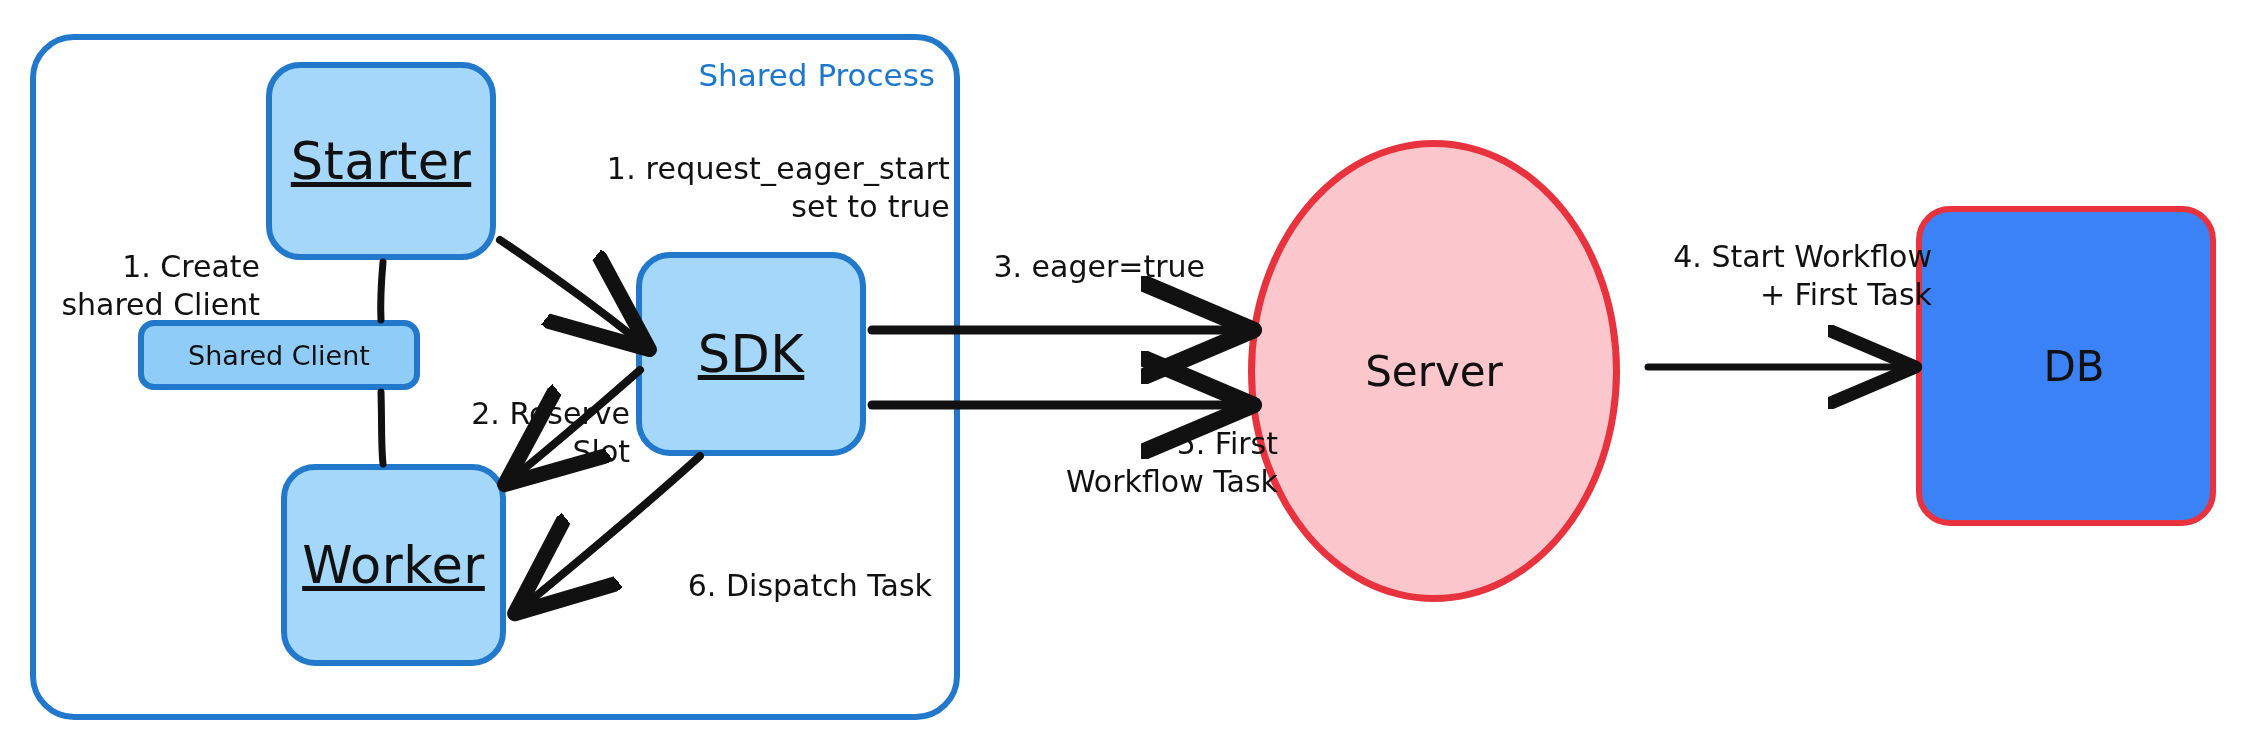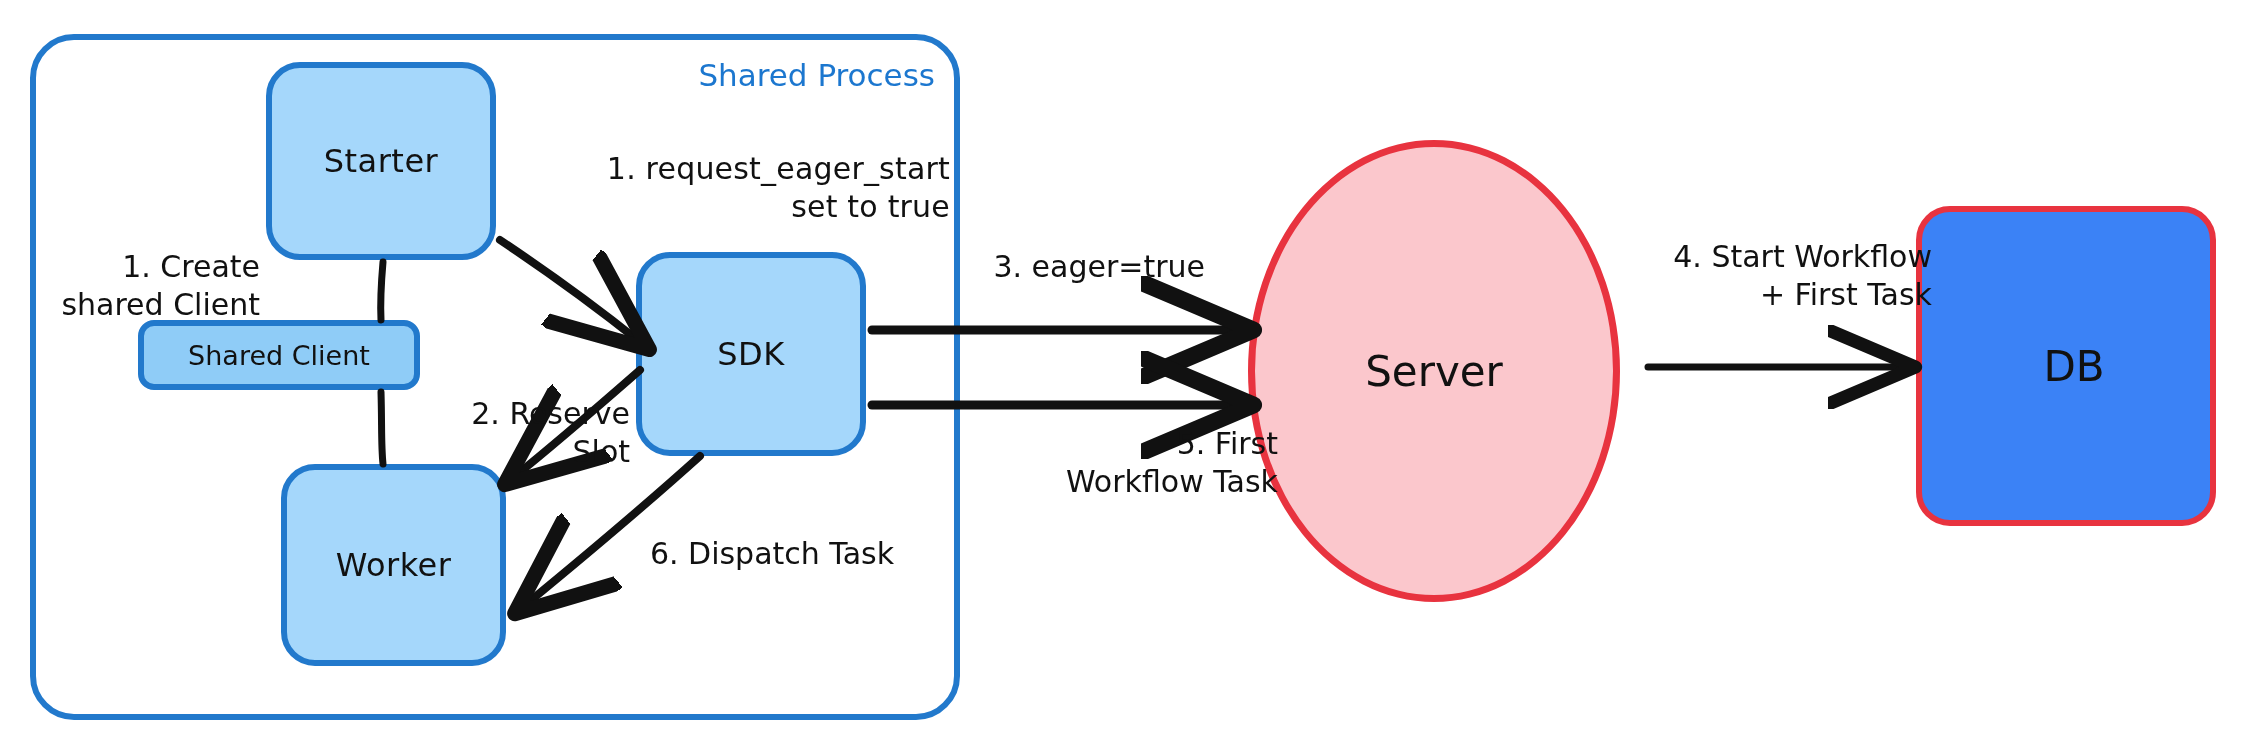--- a/index.html
+++ b/index.html
@@ -6,21 +6,21 @@
   body{width:2248px;height:754px;overflow:hidden;
        font-family:"DejaVu Sans", sans-serif;}
   #stage{position:relative;width:2248px;height:754px;background:#fff;}
 
   .node{position:absolute;box-sizing:border-box;display:flex;
         align-items:center;justify-content:center;text-align:center;}
   .node span{display:block;}
 
   
   .blue-box{background:#A5D7FB;border:6px solid #2279CC;border-radius:34px;}
-  .blue-box span{color:#111;font-size:32px;letter-spacing:.5px;}
+  .blue-box span{color:#111;font-size:51px;letter-spacing:.5px;text-decoration:underline;}
 
   .small-box{background:#8FCCF7;border:6px solid #2279CC;border-radius:16px;}
   .small-box span{color:#111;font-size:27px;}
 
   .container-box{background:transparent;border:6px solid #2279CC;border-radius:44px;}
 
   
   .red-box{background:#3b82f6;border:6px solid #E8333F;border-radius:34px;padding-left:16px;}
   .red-box span{color:#111;font-size:42px;}
 
@@ -103,15 +103,15 @@
 Slot</div>
 
   <div class="lbl" style="left:955px;top:248px;width:250px;">3. eager=true</div>
 
   <div class="lbl" style="left:1612px;top:238px;width:320px;">4. Start Workflow
 + First Task</div>
 
   <div class="lbl" style="left:1008px;top:425px;width:270px;">5. First
 Workflow Task</div>
 
-  <div class="lbl" style="left:612px;top:535px;width:320px;text-align:center;">6. Dispatch Task</div>
+  <div class="lbl" style="left:612px;top:567px;width:320px;text-align:right;">6. Dispatch Task</div>
 
 </div>
 
 </body></html>

